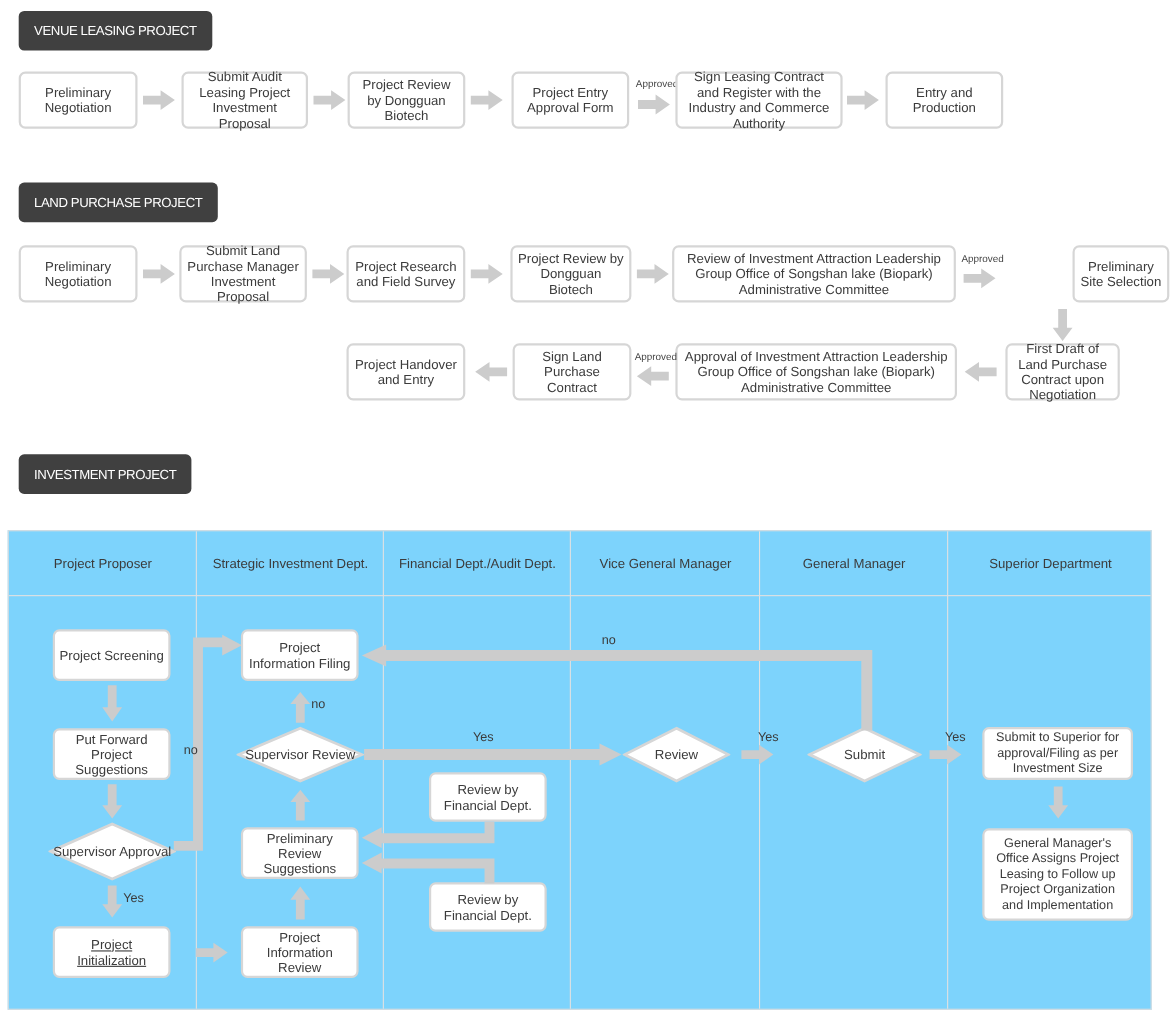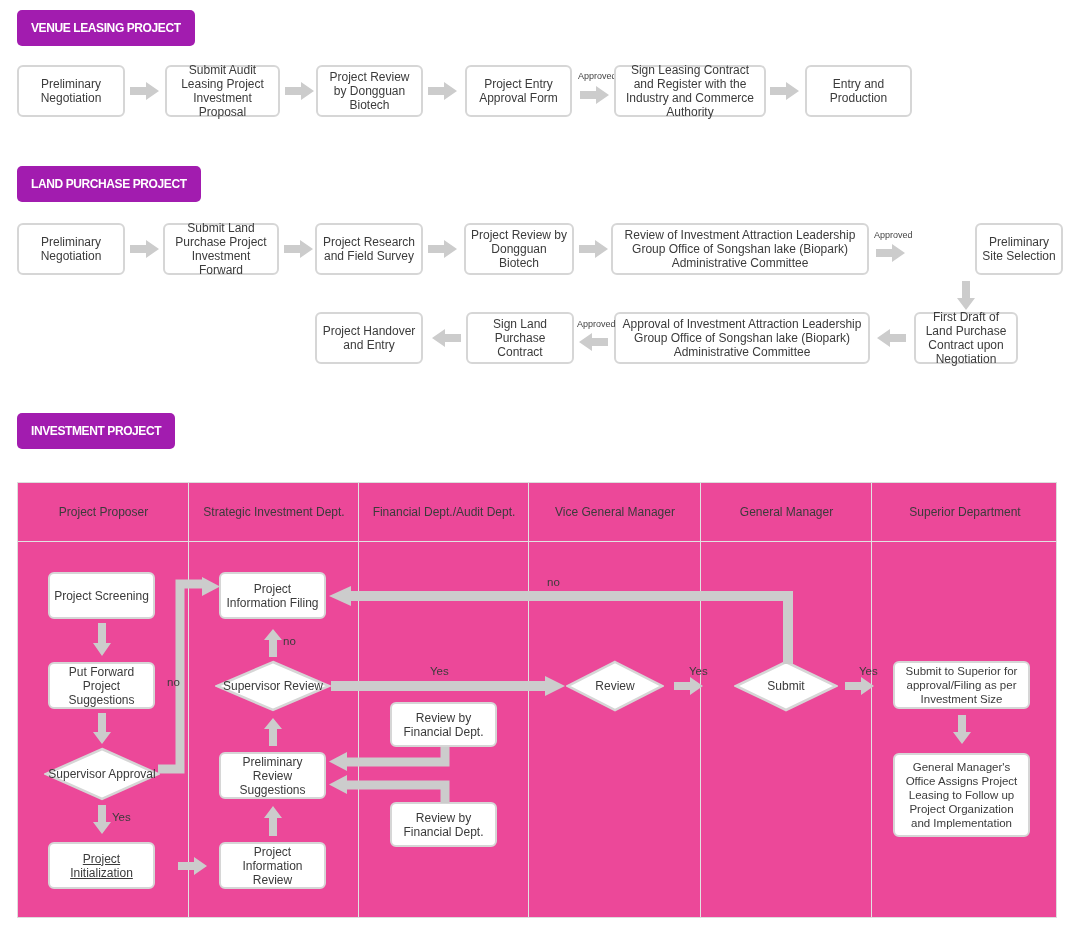--- a/index.html
+++ b/index.html
@@ -12,25 +12,25 @@
     position: relative;
     width: 1066px;
     height: 933px;
     overflow: hidden;
     background: #ffffff;
   }
 
   
   .badge {
     position: absolute;
-    background: #a21caf;
+    background: #404040;
     color: #ffffff;
     border-radius: 5px;
     font-size: 12px;
-    font-weight: bold;
+    font-weight: normal;
     letter-spacing: -0.4px;
     display: flex;
     align-items: center;
     justify-content: center;
     height: 36px;
     padding: 0 14px;
     white-space: nowrap;
   }
 
   
@@ -78,26 +78,26 @@
     position: absolute;
     font-size: 11.5px;
     color: #3b3b3b;
     white-space: nowrap;
   }
   .elabel.tiny { font-size: 9px; color: #444; }
 
   
   #lane-table {
     position: absolute;
-    left: 17px;
+    left: 7px;
     top: 482px;
     width: 1040px;
     height: 436px;
     border: 1px solid #dddddd;
-    background: #ec4899;
+    background: #7dd3fc;
   }
   .lane-col {
     position: absolute;
     top: 0;
     height: 100%;
     border-right: 1px solid #e2e2e2;
   }
   .lane-col.last { border-right: none; }
   .lane-head {
     position: absolute;
@@ -171,21 +171,21 @@
   <div class="badge" style="left:17px; top:166px;">LAND PURCHASE PROJECT</div>
 
   <div class="pbox" style="left:17px; top:223px; width:108px; height:52px;">Preliminary Negotiation</div>
 
   <div class="arrow" style="left:130px; top:240px;">
     <svg width="30" height="18" viewBox="0 0 30 18">
         <path d="M0 5 H16 V0 L29 9 L16 18 V13 H0 Z" fill="#cccccc"></path>
       </svg>
   </div>
 
-  <div class="pbox" style="left:163px; top:223px; width:116px; height:52px;">Submit Land Purchase Project Investment Forward</div>
+  <div class="pbox" style="left:163px; top:223px; width:116px; height:52px;">Submit Land Purchase Manager Investment Proposal</div>
 
   <div class="arrow" style="left:284px; top:240px;">
     <svg width="30" height="18" viewBox="0 0 30 18">
         <path d="M0 5 H16 V0 L29 9 L16 18 V13 H0 Z" fill="#cccccc"></path>
       </svg>
   </div>
 
   <div class="pbox" style="left:315px; top:223px; width:108px; height:52px;">Project Research and Field Survey</div>
 
   <div class="arrow" style="left:428px; top:240px;">

